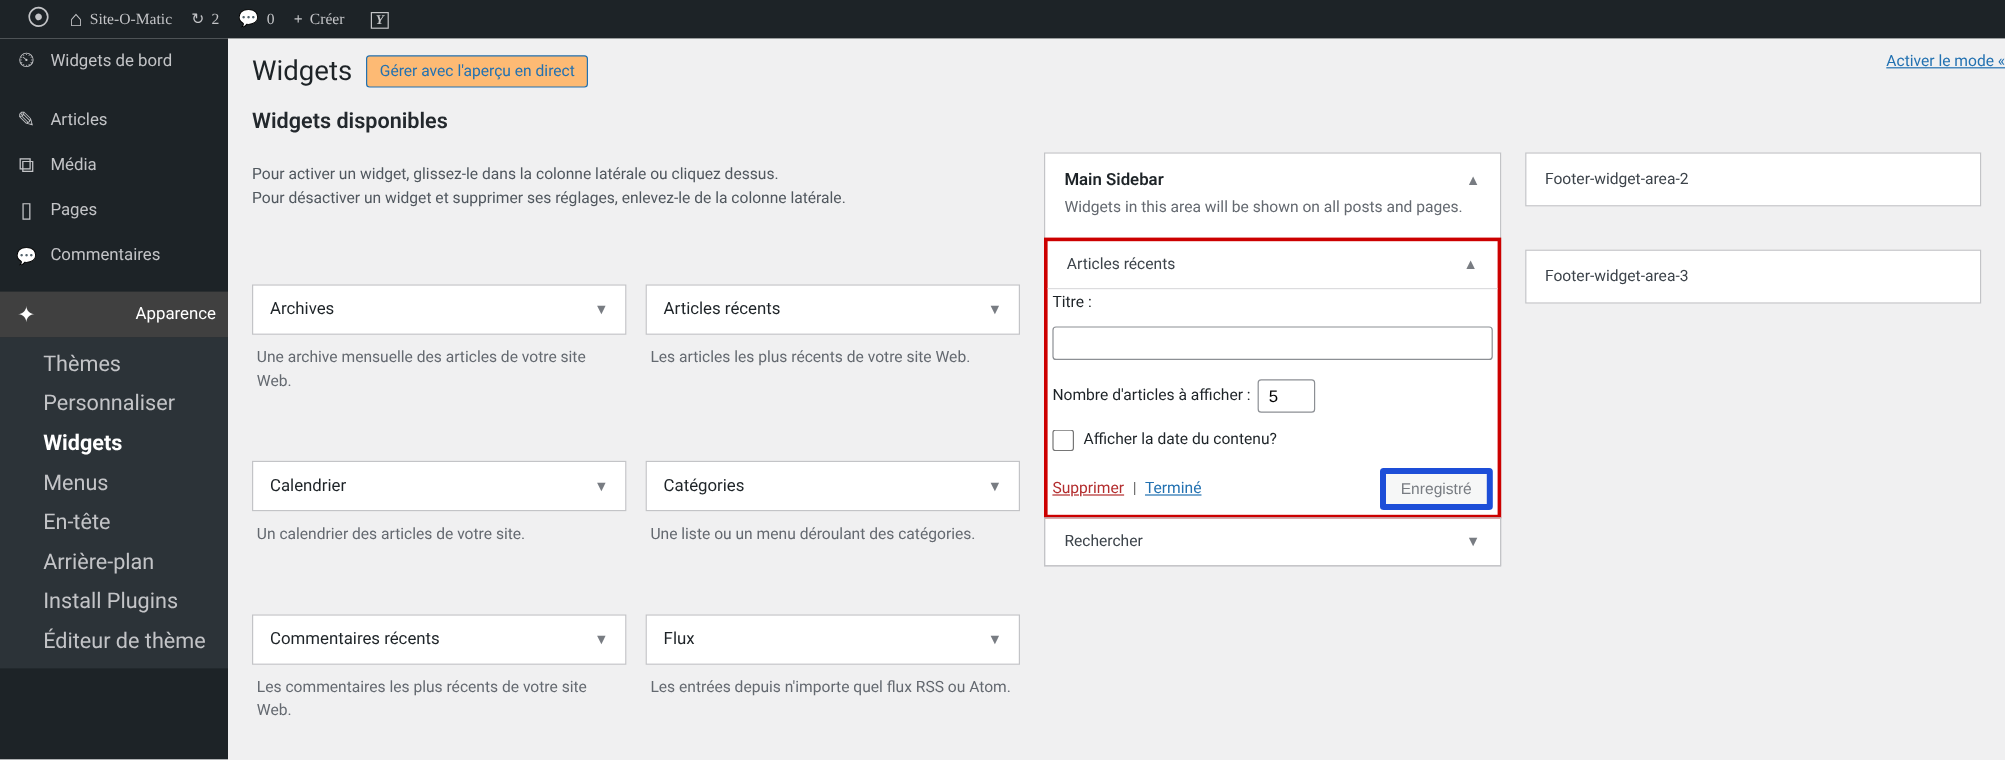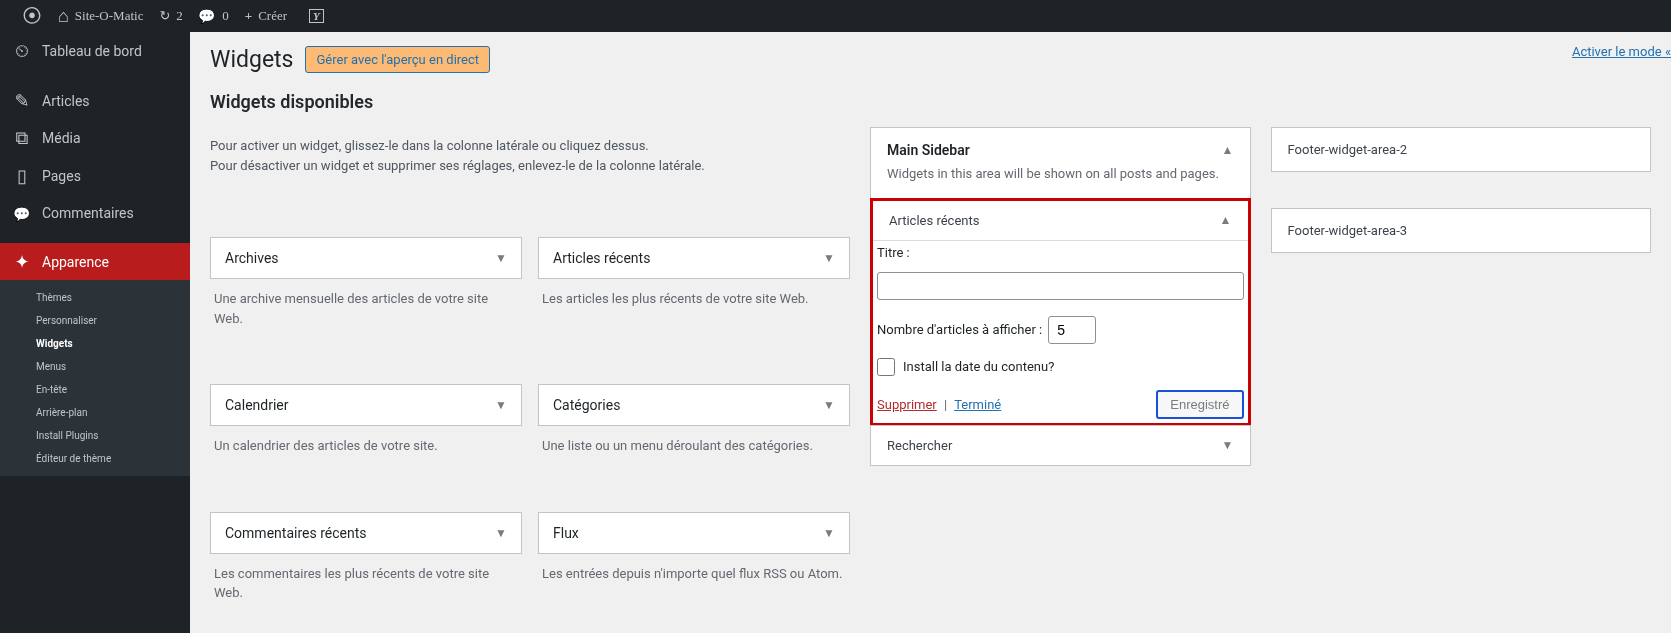--- a/index.html
+++ b/index.html
@@ -10,24 +10,24 @@
     .adminbar-item { display: flex; align-items: center; padding: 0 8px; height: 100%; cursor: pointer; color: #c3c4c7; font-family: Liberation Serif, serif; }
     .adminbar-item > span:last-child, .adminbar-item > .ab-label { margin-left: 6px; }
     .ab-icon { font-size: 20px; }
     
     .wrapper { display: flex; min-height: calc(100vh - 32px); }
     
     
     .adminmenu { width: 190px; background: #1d2327; color: #c3c4c7; flex-shrink: 0; }
     .menu-top { display: flex; align-items: center; padding: 8px 10px; cursor: pointer; font-size: 14px; }
     .menu-top .menu-icon { width: 24px; font-size: 18px; margin-right: 8px; text-align: center; }
-    .menu-top.current { background: #b91c1c; color: #fff; position: relative; }
+    .menu-top.current { background: #404040; color: #fff; position: relative; justify-content: space-between; }
     .menu-top.current::after { content: ""; position: absolute; right: -8px; top: 50%; transform: translateY(-50%); border: 8px solid transparent; border-right-color: #f0f0f1; }
     .submenu { background: #2c3338; padding: 6px 0; }
-    .submenu-item { padding: 6px 8px 6px 36px; cursor: pointer; font-size: 10px; color: #c3c4c7; }
+    .submenu-item { padding: 6px 8px 6px 36px; cursor: pointer; font-size: 18px; color: #c3c4c7; }
     .submenu-item.current { font-weight: 700; color: #fff; }
     
     
     .wpbody { flex: 1; padding: 0 20px 20px; position: relative; }
     .header-link { position: absolute; top: 12px; right: 0; color: #2271b1; text-decoration: underline; cursor: pointer; font-size: 13px; }
     .title-row { display: flex; align-items: center; margin: 14px 0 18px; }
     .title-row h1 { font-size: 23px; font-weight: 400; color: #1d2327; margin-right: 12px; }
     .title-action { border: 1px solid #2271b1; color: #2271b1; background: #fdba74; padding: 5px 10px; font-size: 13px; border-radius: 3px; cursor: pointer; text-decoration: none; }
     
     .widgets-layout { display: flex; gap: 20px; align-items: flex-start; }
@@ -58,21 +58,21 @@
     .wis-body label { display: block; margin-bottom: 12px; color: #1d2327; }
     .wis-body input[type="text"], .wis-body input[type="number"] { border: 1px solid #8c8f94; border-radius: 3px; padding: 5px 8px; font-size: 14px; }
     .wis-body input[type="text"] { width: 100%; }
     .wis-body input[type="number"] { width: 48px; margin-left: 6px; }
     .wis-body input[type="checkbox"] { width: 18px; height: 18px; margin-right: 8px; vertical-align: middle; }
     .wis-actions { display: flex; justify-content: space-between; align-items: center; margin-top: 14px; }
     .wis-actions .links a { text-decoration: underline; cursor: pointer; }
     .wis-actions .delete { color: #b32d2e; }
     .wis-actions .sep { margin: 0 4px; color: #666; }
     .wis-actions .done { color: #2271b1; }
-    .wis-actions button { border: 2px solid #1d4ed8; background: #f6f7f7; color: #787c82; padding: 5px 12px; border-radius: 3px; font-size: 13px; }
+    .wis-actions button { border: 5px solid #1d4ed8; background: #f6f7f7; color: #787c82; padding: 5px 12px; border-radius: 3px; font-size: 13px; }
     .chevron { color: #787c82; font-size: 12px; }
     
     
     .icon-wp::before { content: "⦿"; }
     .icon-home::before { content: "⌂"; font-size: 18px; }
     .icon-refresh::before { content: "↻"; }
     .icon-comment::before { content: "💬"; font-size: 14px; }
     .icon-plus::before { content: "+"; font-weight: bold; }
     .icon-yoast::before { content: "Y"; font-style: italic; font-weight: bold; border: 1px solid currentColor; padding: 0 3px; font-size: 11px; }
     .icon-gauge::before { content: "⏲"; }
@@ -107,21 +107,21 @@
   <div class="adminbar-item">
       <span class="icon-yoast"></span>
     </div>
 </div>
 
 <div class="wrapper">
 
   <div class="adminmenu">
     <div class="menu-top">
         <span class="menu-icon icon-gauge"></span>
-        <span>Tableau de bord</span>
+        <span>Widgets de bord</span>
       </div>
     <div style="height:12px"></div>
     <div class="menu-top">
         <span class="menu-icon icon-pin"></span>
         <span>Articles</span>
       </div>
     <div class="menu-top">
         <span class="menu-icon icon-media"></span>
         <span>Média</span>
       </div>
@@ -228,21 +228,21 @@
               </div>
               <div class="wis-body">
                 <label><span>Titre :</span></label>
                 <input type="text" value="" style="">
                 <label style="margin-top:16px; display:flex; align-items:center;">
                   <span>Nombre d'articles à afficher :</span>
                   <input type="number" value="5" style="">
                 </label>
                 <label style="margin-top:14px; display:flex; align-items:center;">
                   <input type="checkbox" style="">
-                  <span>Install la date du contenu?</span>
+                  <span>Afficher la date du contenu?</span>
                 </label>
                 <div class="wis-actions">
                   <div class="links">
                     <a class="delete">Supprimer</a>
                     <span class="sep">|</span>
                     <a class="done">Terminé</a>
                   </div>
                   <button disabled="">Enregistré</button>
                 </div>
               </div>

